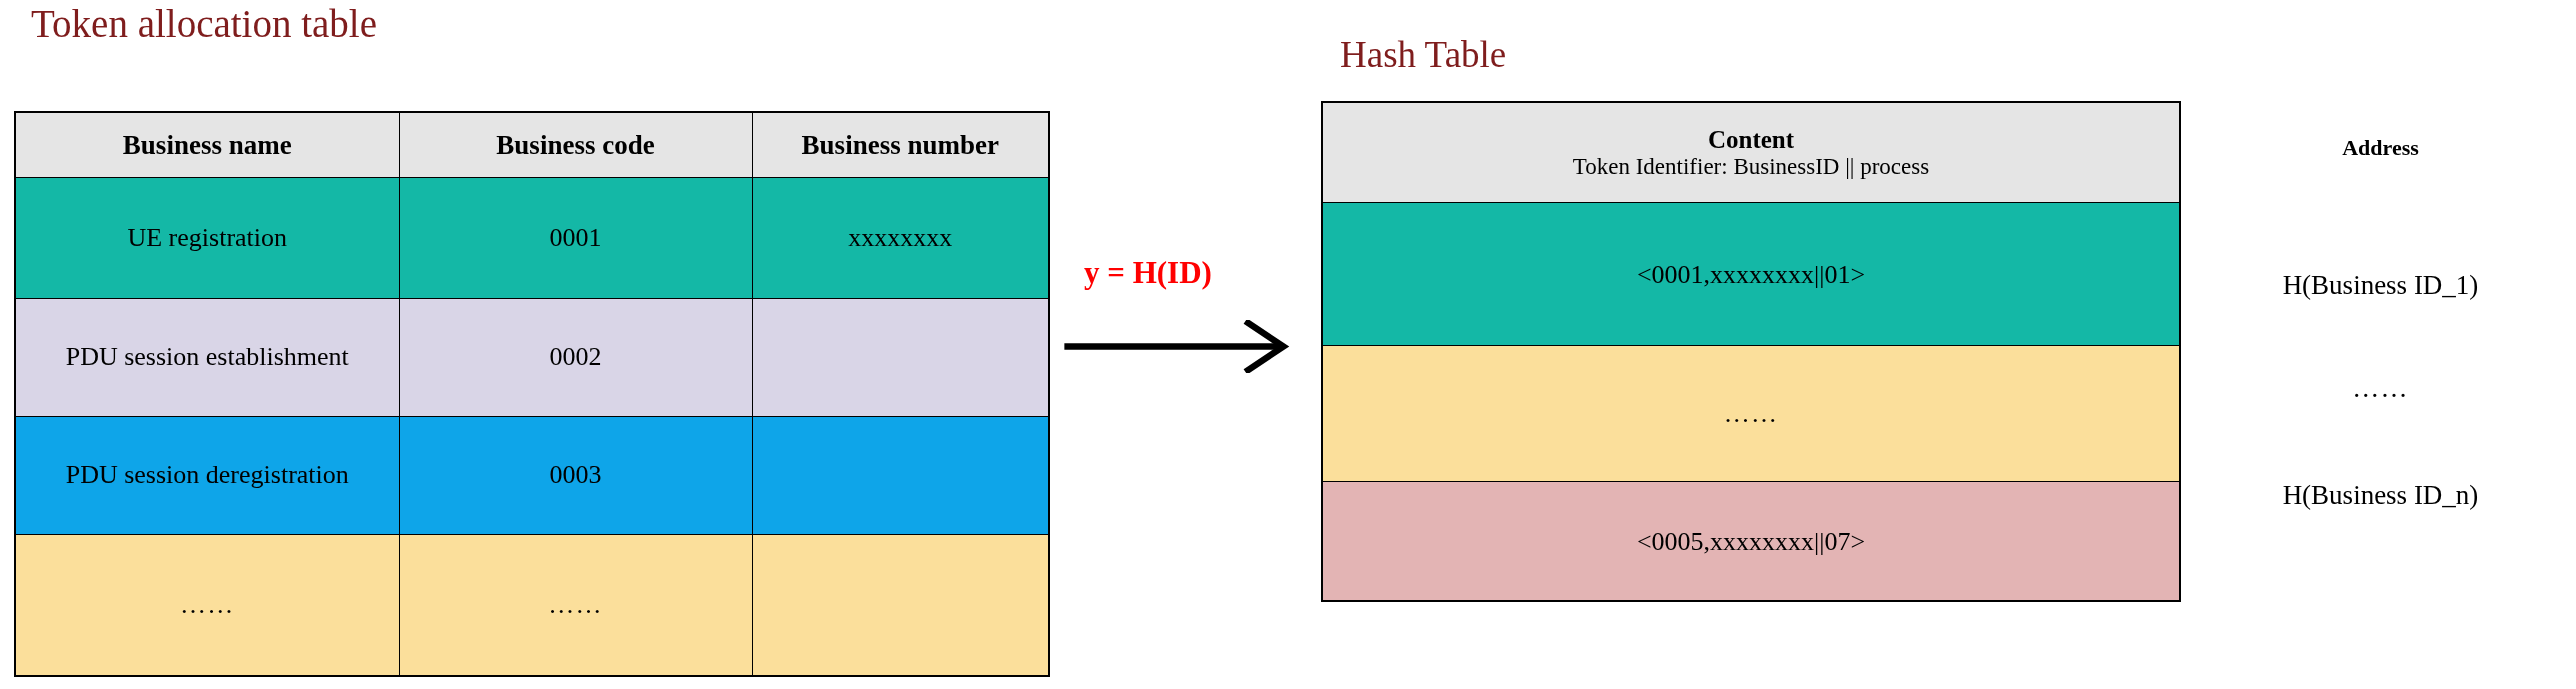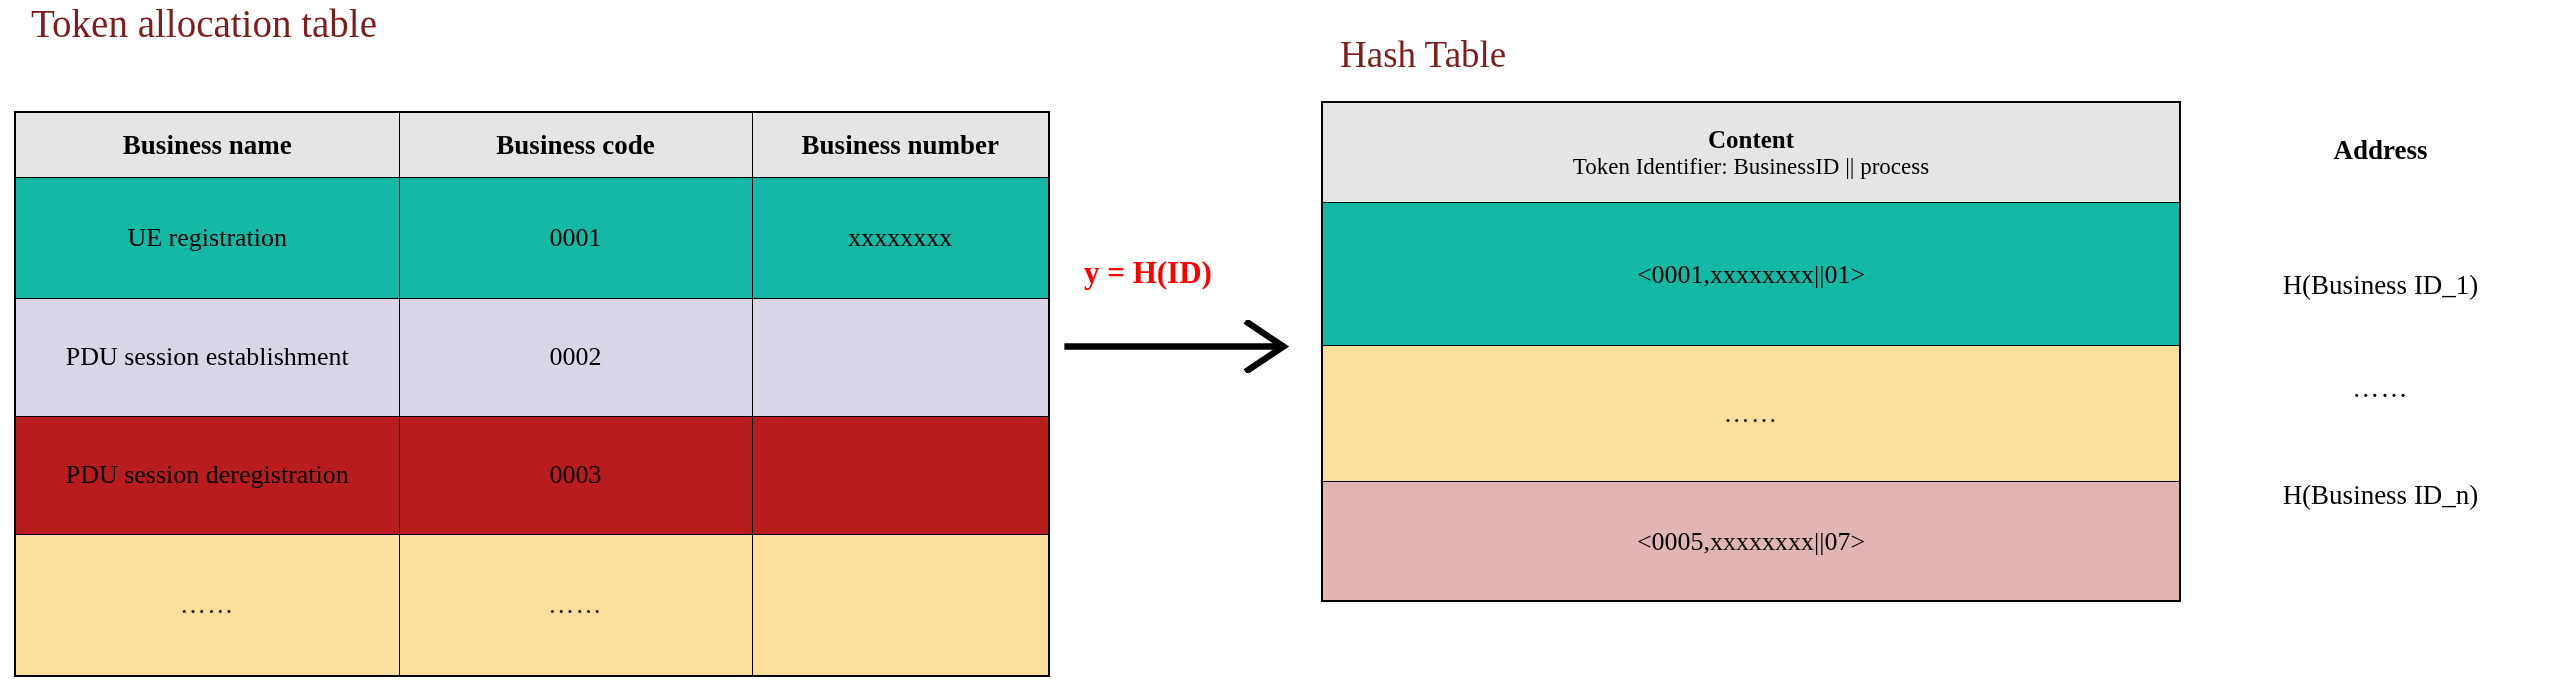--- a/index.html
+++ b/index.html
@@ -55,21 +55,21 @@
     width: 1034px;
     height: 566px;
   }
   #token-table col.c-name { width: 384px; }
   #token-table col.c-code { width: 353px; }
   #token-table col.c-num  { width: 297px; }
 
   .row-head { background: #e5e5e5; }
   .row-a    { background: #14b8a6; border-radius: 24px; }
   .row-b    { background: #d9d5e7; }
-  .row-c    { background: #b91c1c; }
+  .row-c    { background: #0ea5e9; }
   .row-d    { background: #fbdf9b; }
 
   .h-token { height: 65px; }
   .r1 { height: 121px; }
   .r2 { height: 118px; border-radius: 32px; }
   .r3 { height: 118px; }
   .r4 { height: 142px; }
 
   .ellipsis { letter-spacing: 1.2px; font-size: 26px; }
 
@@ -135,21 +135,21 @@
     left: 0;
     width: 379px;
     text-align: center;
     color: #000000;
     font-size: 27px;
     white-space: nowrap;
   }
   #address-heading {
     top: 34px;
     font-weight: bold;
-    font-size: 27px;
+    font-size: 22px;
   }
   #address-1  { top: 169px; }
   #address-2  { top: 272px; letter-spacing: 1.2px; }
   #address-n  { top: 379px; }
 </style>
 </head>
 <body>
 
 <div id="canvas">
 

